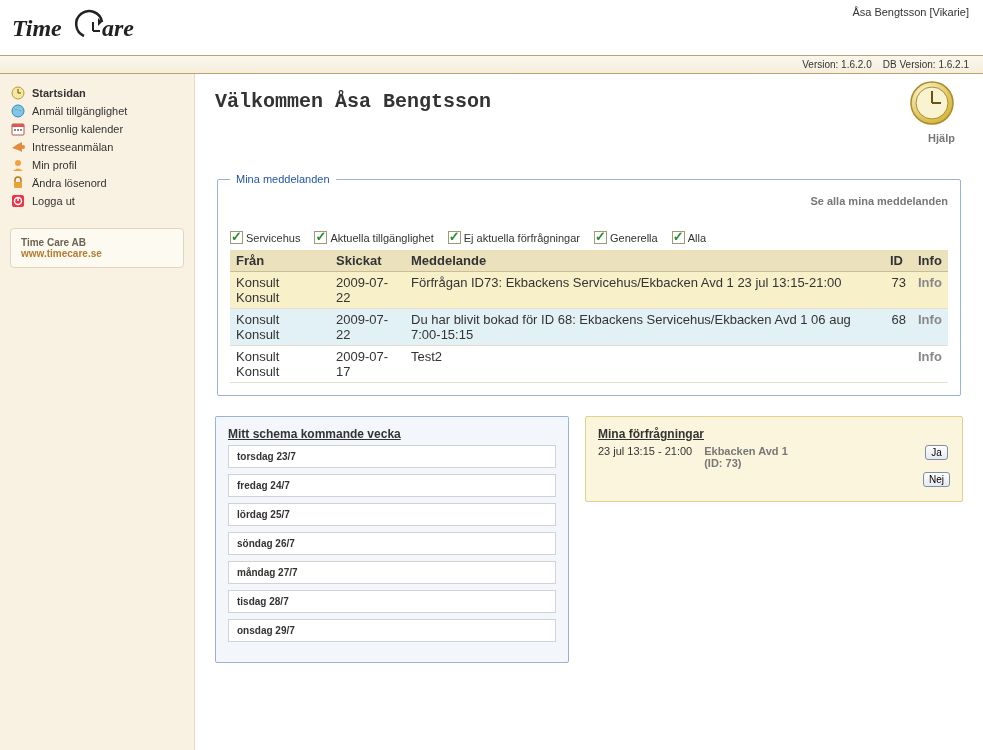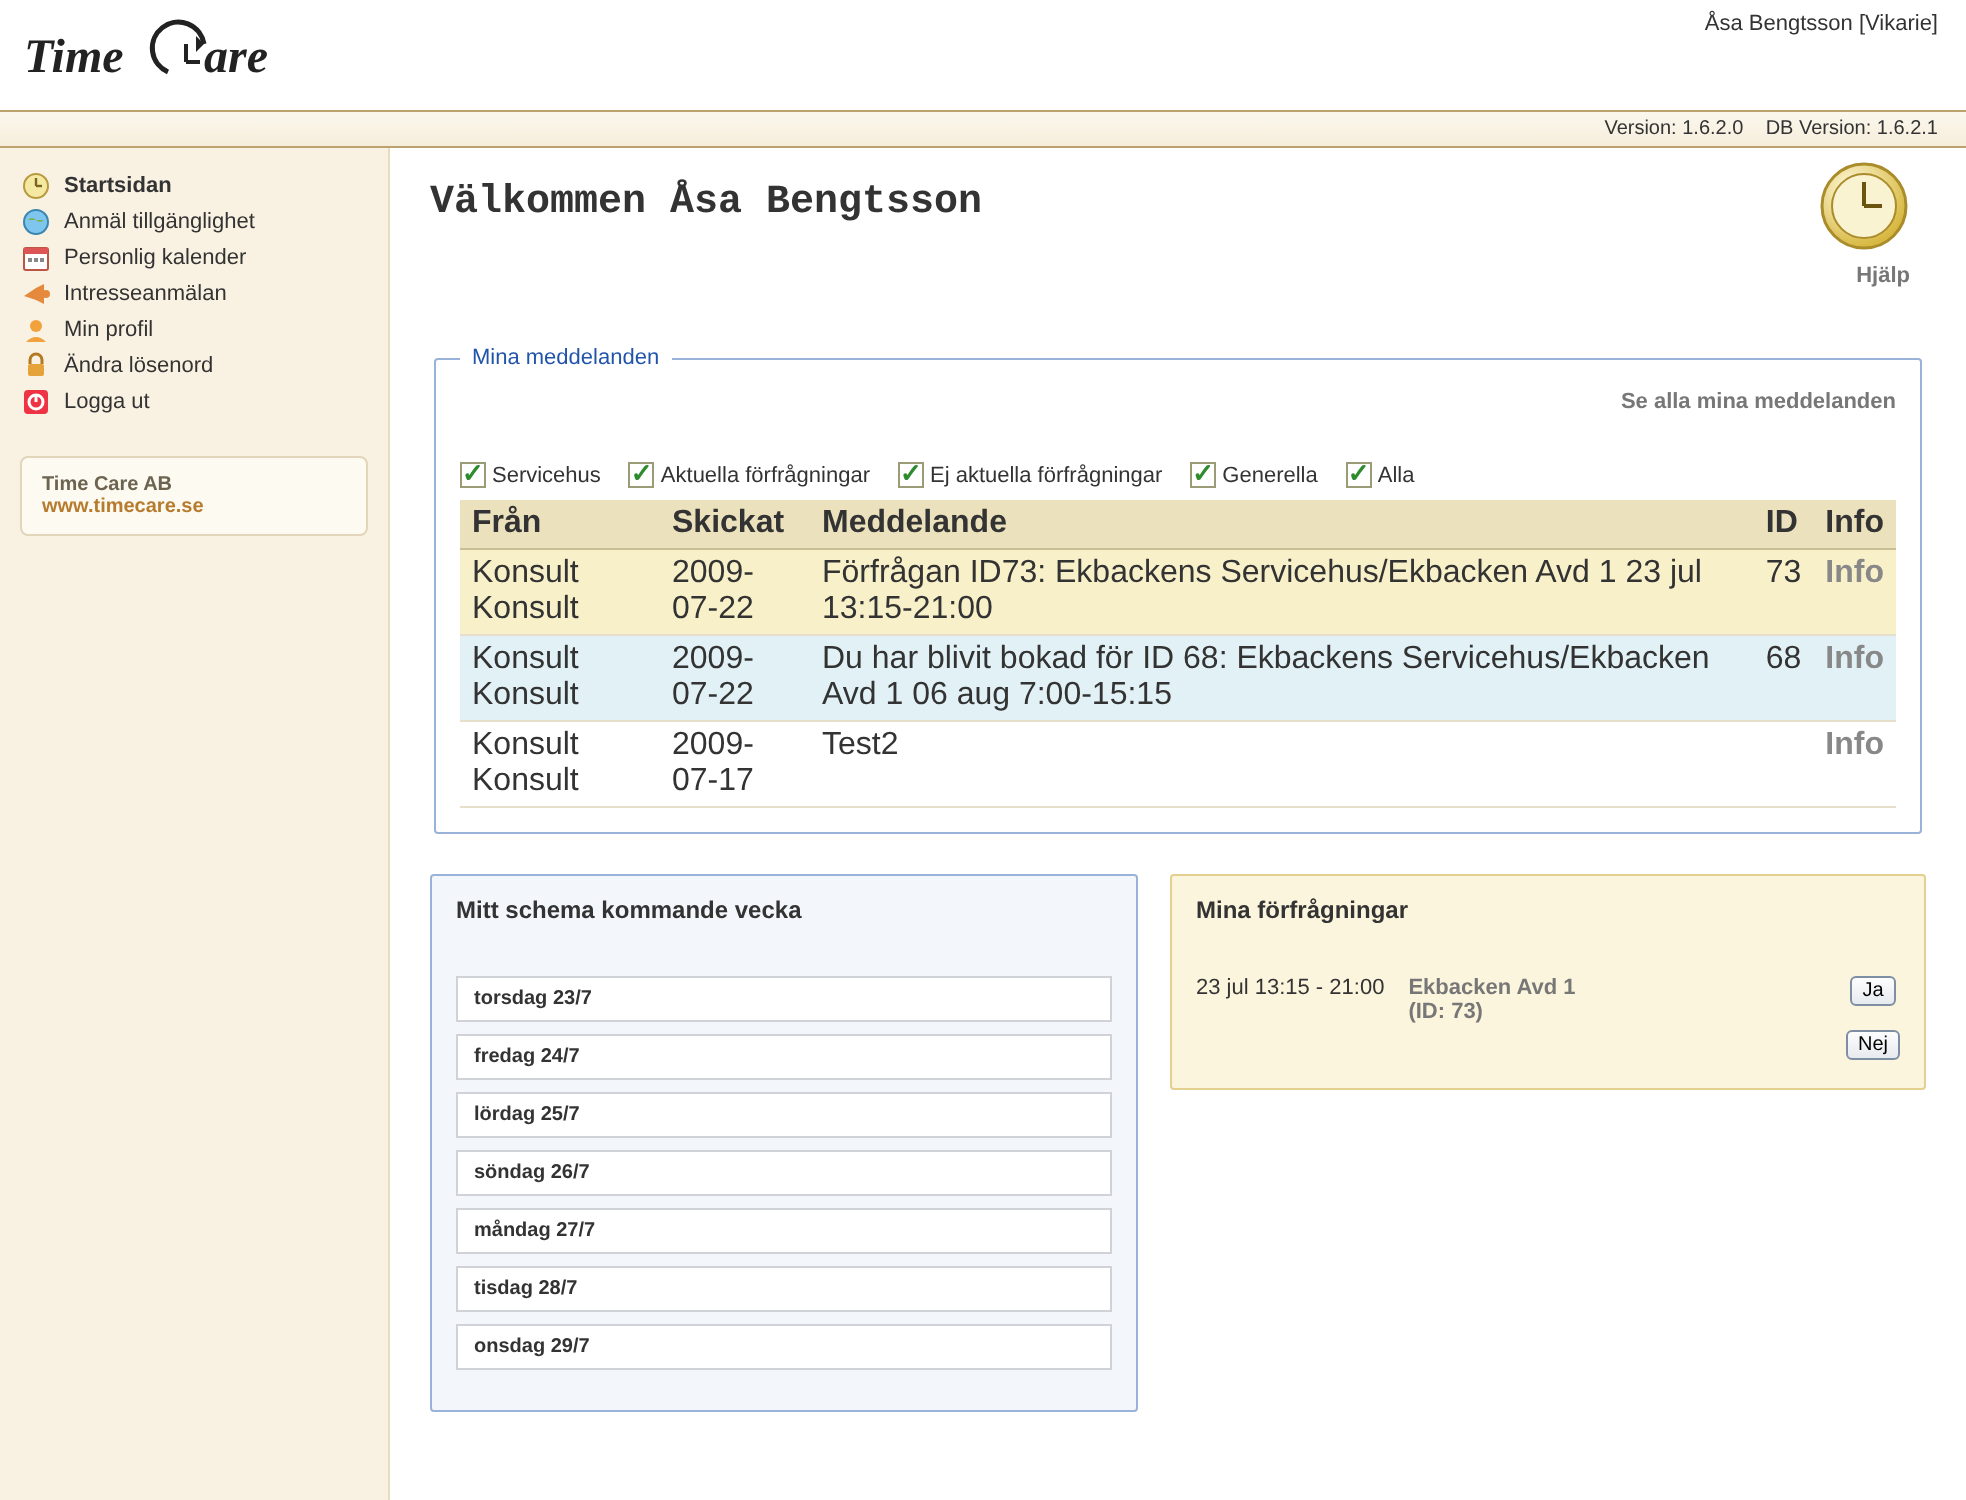--- a/index.html
+++ b/index.html
@@ -158,21 +158,21 @@
     position: absolute;
     left: 0px;
     top: -3px;
     font-size: 13px;
     font-weight: bold;
     color: #2e8b2e;
   }
   table.msg-table {
     width: 100%;
     border-collapse: collapse;
-    font-size: 16px;
+    font-size: 13px;
   }
   table.msg-table thead th {
     text-align: left;
     background: #ece1bd;
     border-bottom: 1px solid #c9bd95;
     padding: 3px 6px;
     font-weight: bold;
     color: #333;
   }
   table.msg-table tbody td {
@@ -200,23 +200,24 @@
     background: #f3f7fc;
     padding: 10px 12px 14px 12px;
   }
   .panel.inquiries {
     flex: 1;
     border-color: #e3cf8e;
     background: #fcf5dd;
     padding: 10px 12px 14px 12px;
   }
   .panel h3 {
-    margin: 0 0 26px 0;
+    margin: 0 0 4px 0;
     font-size: 12px;
     font-weight: bold;
+    text-decoration: underline;
   }
   .day-row {
     background: #fff;
     border: 1px solid #cfd3d8;
     padding: 5px 8px;
     margin-bottom: 6px;
     font-weight: bold;
     font-size: 10px;
   }
   .inq-row {
@@ -369,21 +370,21 @@
 
         <div class="see-all">Se alla mina meddelanden</div>
 
         <div class="filter-row">
           <label class="chk">
               <span class="box"></span>
               <span>Servicehus</span>
             </label>
           <label class="chk">
               <span class="box"></span>
-              <span>Aktuella förfrågningar</span>
+              <span>Aktuella tillgänglighet</span>
             </label>
           <label class="chk">
               <span class="box"></span>
               <span>Ej aktuella förfrågningar</span>
             </label>
           <label class="chk">
               <span class="box"></span>
               <span>Generella</span>
             </label>
           <label class="chk">

